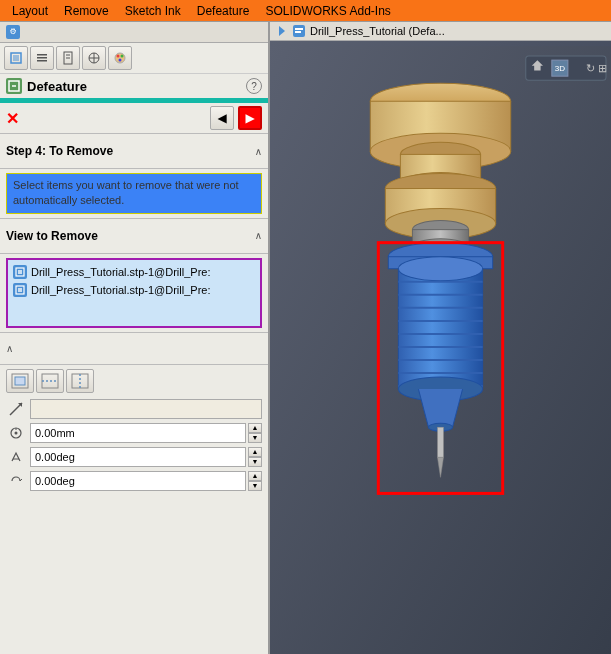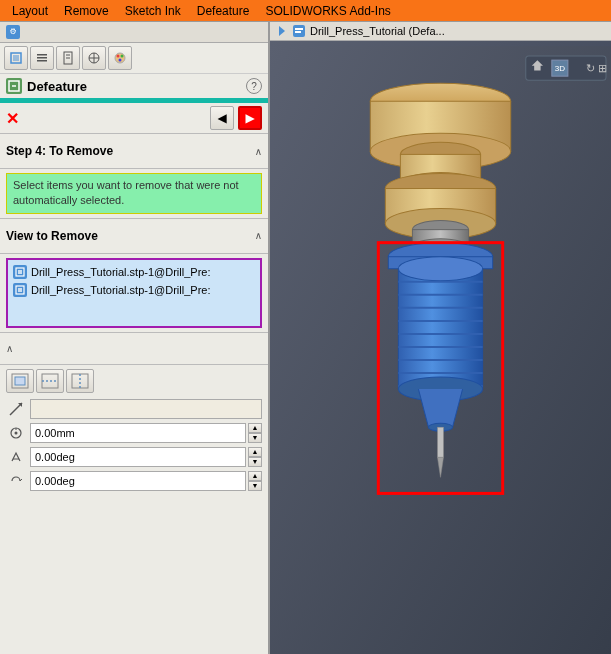--- a/index.html
+++ b/index.html
@@ -144,21 +144,21 @@
       font-size: 12px;
       font-weight: bold;
       flex: 1;
     }
     .collapse-icon {
       font-size: 10px;
       color: #555;
     }
 
     .yellow-hint {
-      background: #86efac;
+      background: #3b82f6;
       border: 1px solid #cccc00;
       margin: 4px 6px;
       padding: 4px 6px;
       font-size: 11px;
       color: #333;
       line-height: 1.4;
     }
 
     .items-list-box {
       margin: 4px 6px;

